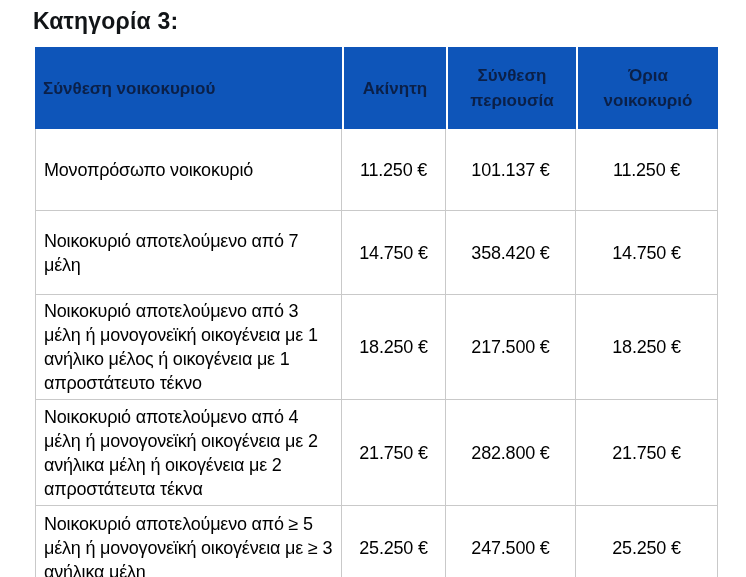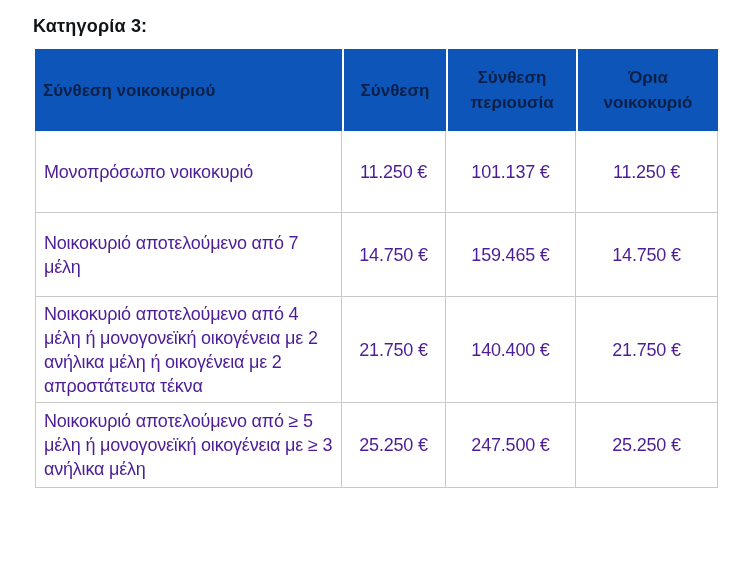--- a/index.html
+++ b/index.html
@@ -5,22 +5,22 @@
   html, body {
     margin: 0;
     padding: 0;
     background: #ffffff;
     width: 746px;
     height: 577px;
     overflow: hidden;
     font-family: "Liberation Sans", sans-serif;
   }
   .page-title {
-    margin: 16px 0 0 33px;
-    font-size: 18px;
+    margin: 8px 0 0 33px;
+    font-size: 23px;
     font-weight: bold;
     color: #111417;
     letter-spacing: 0.2px;
   }
   table.data-table {
     margin: 12px 0 0 35px;
     border-collapse: separate;
     border-spacing: 0;
     table-layout: fixed;
     width: 683px;
@@ -44,21 +44,21 @@
   }
   thead th:first-child {
     text-align: left;
     padding-left: 8px;
   }
   thead th + th {
     border-left: 2px solid #ffffff;
   }
 
   tbody td {
-    color: #4c1d95;
+    color: #000000;
     font-size: 18px;
     letter-spacing: -0.2px;
     line-height: 24px;
     vertical-align: middle;
     text-align: center;
     border-right: 1px solid #C9C9C9;
     border-bottom: 1px solid #C9C9C9;
     padding: 4px 4px;
     box-sizing: border-box;
     background: #ffffff;
@@ -83,42 +83,48 @@
 <table class="data-table">
   <colgroup>
     <col class="c1">
       <col class="c2">
       <col class="c3">
       <col class="c4">
   </colgroup>
   <thead>
     <tr>
       <th>Σύνθεση νοικοκυριού</th>
-      <th>Σύνθεση</th>
+      <th>Ακίνητη</th>
       <th>Σύνθεση περιουσία</th>
       <th>Όρια νοικοκυριό</th>
     </tr>
   </thead>
   <tbody>
     <tr class="r1">
       <td>Μονοπρόσωπο νοικοκυριό</td>
       <td>11.250 €</td>
       <td>101.137 €</td>
       <td>11.250 €</td>
     </tr>
     <tr class="r2">
       <td>Νοικοκυριό αποτελούμενο από 7 μέλη</td>
       <td>14.750 €</td>
-      <td>159.465 €</td>
+      <td>358.420 €</td>
       <td>14.750 €</td>
+    </tr>
+    <tr class="r3">
+      <td>Νοικοκυριό αποτελούμενο από 3 μέλη ή μονογονεϊκή οικογένεια με 1 ανήλικο μέλος ή οικογένεια με 1 απροστάτευτο τέκνο</td>
+      <td>18.250 €</td>
+      <td>217.500 €</td>
+      <td>18.250 €</td>
     </tr>
     <tr class="r4">
       <td>Νοικοκυριό αποτελούμενο από 4 μέλη ή μονογονεϊκή οικογένεια με 2 ανήλικα μέλη ή οικογένεια με 2 απροστάτευτα τέκνα</td>
       <td>21.750 €</td>
-      <td>140.400 €</td>
+      <td>282.800 €</td>
       <td>21.750 €</td>
     </tr>
     <tr class="r5">
       <td>Νοικοκυριό αποτελούμενο από ≥ 5 μέλη ή μονογονεϊκή οικογένεια με ≥ 3 ανήλικα μέλη</td>
       <td>25.250 €</td>
       <td>247.500 €</td>
       <td>25.250 €</td>
     </tr>
   </tbody>
 </table>

